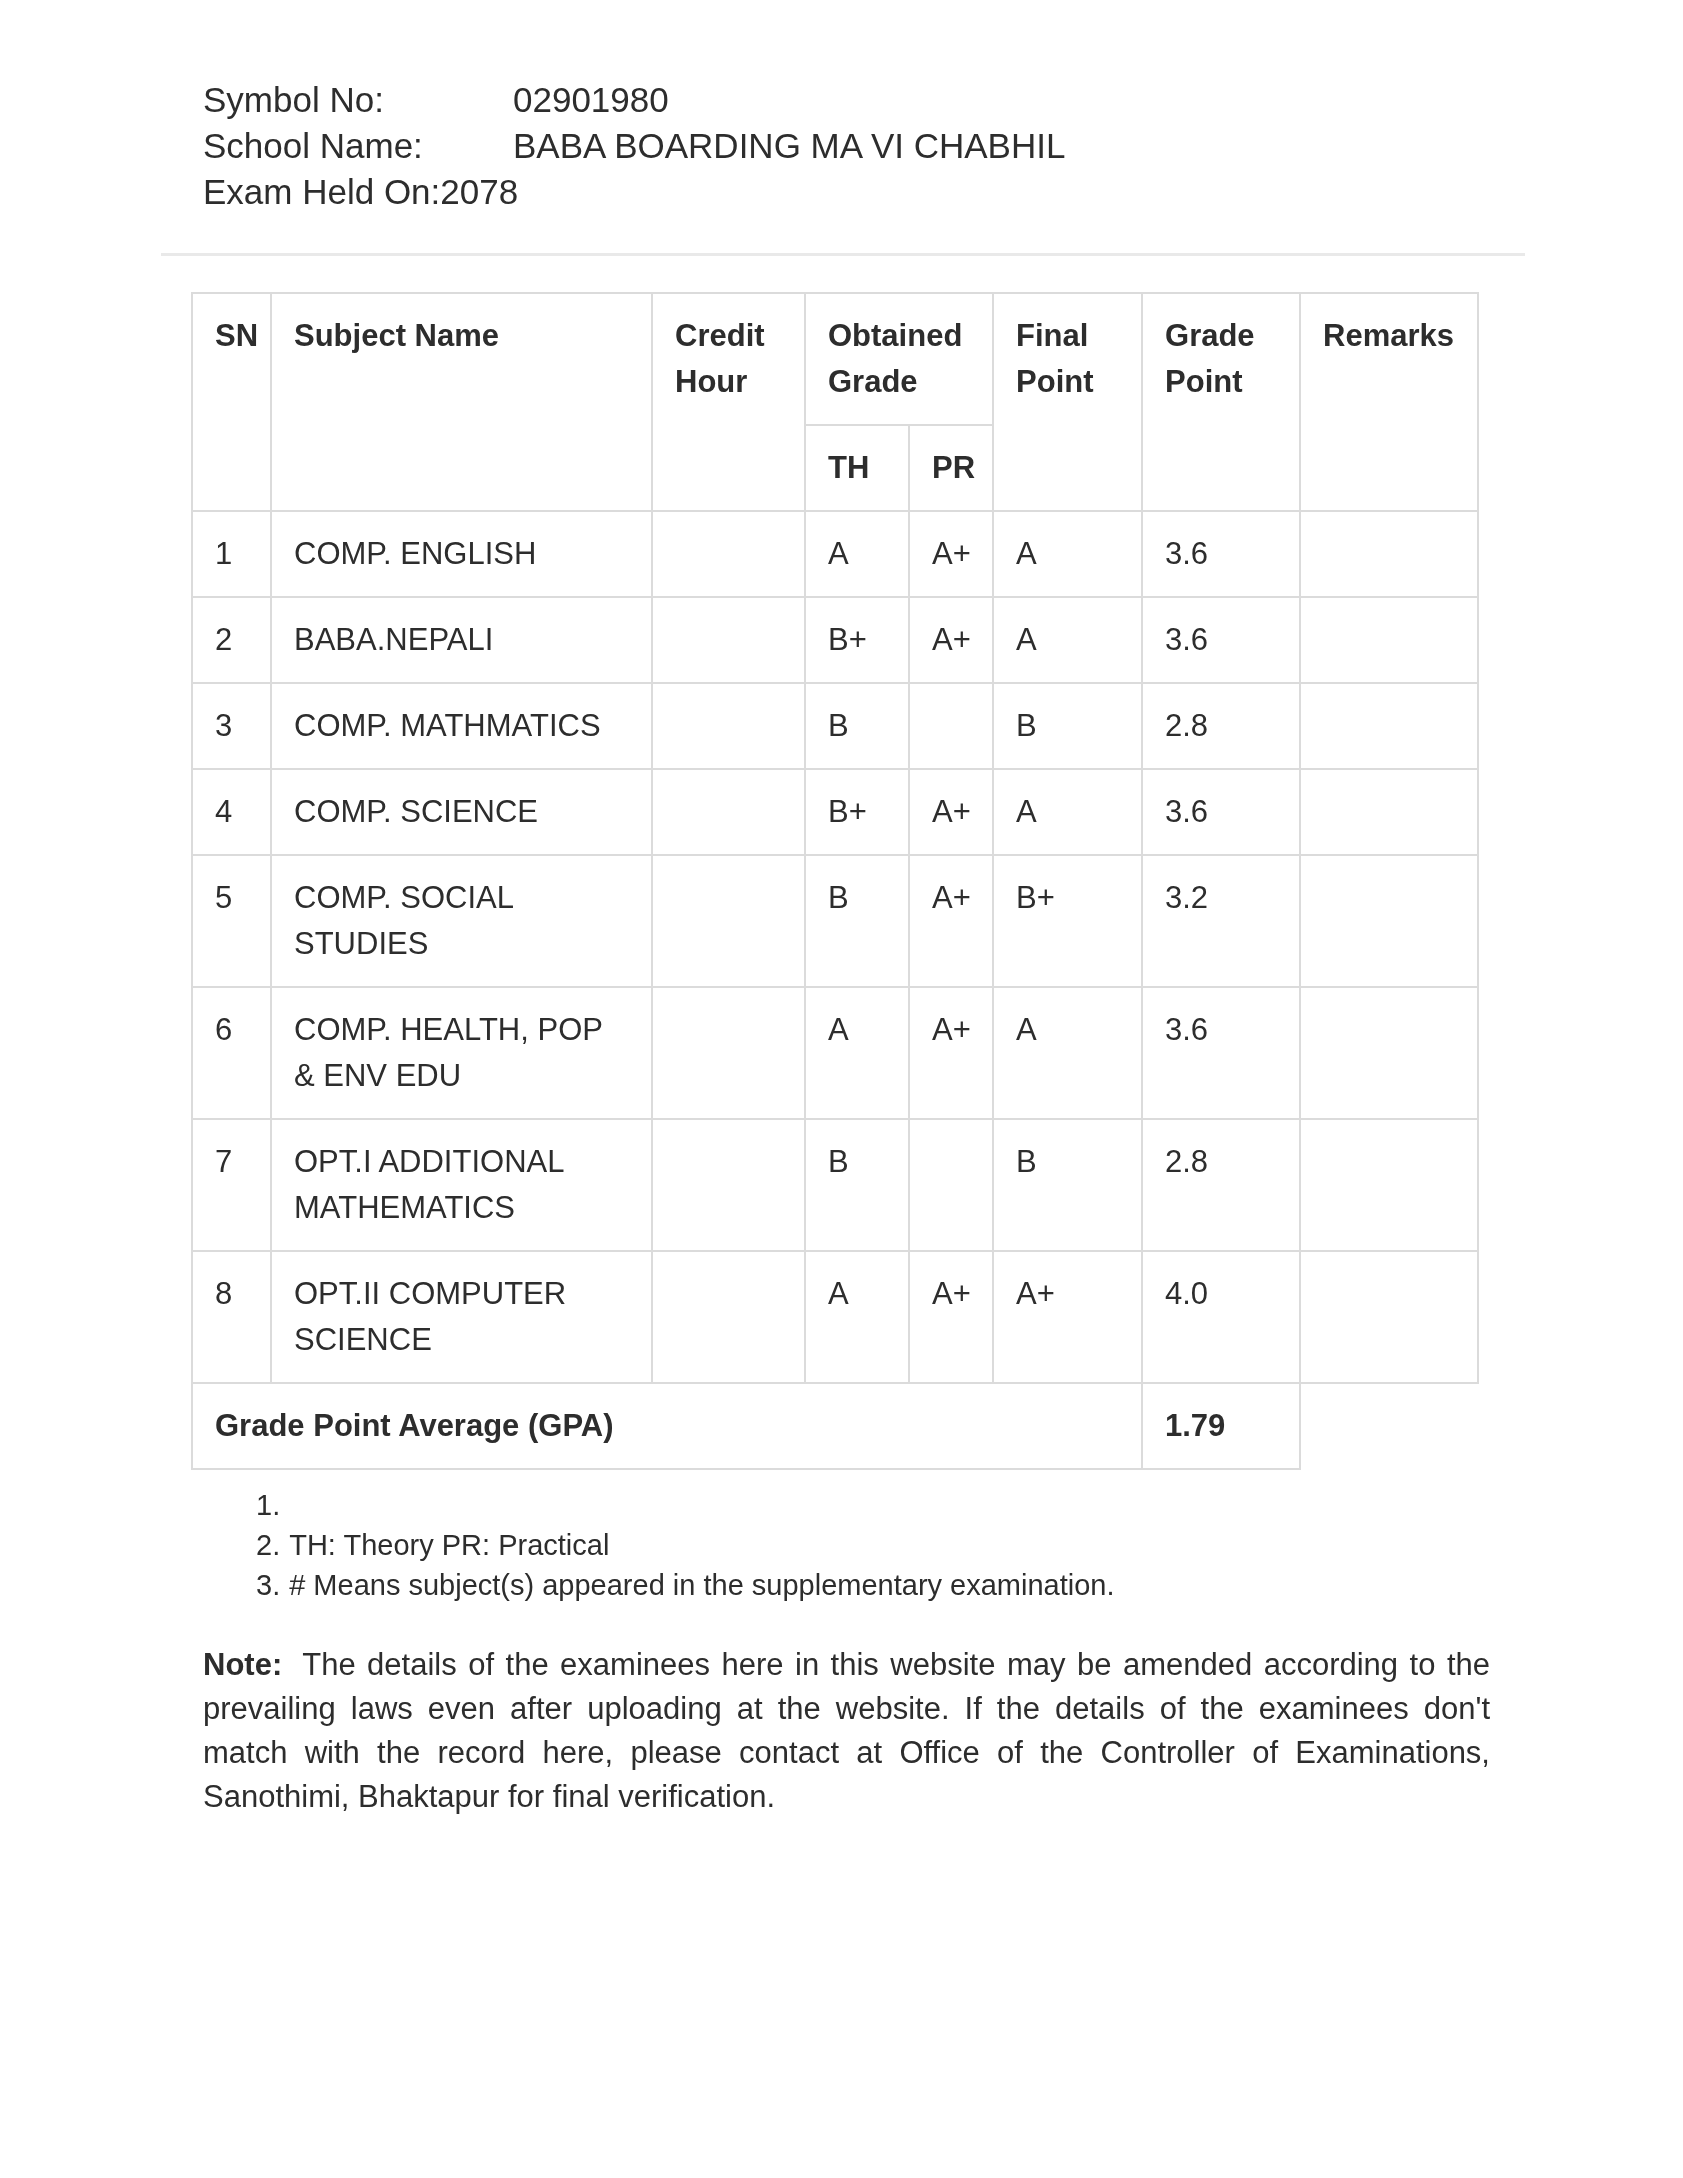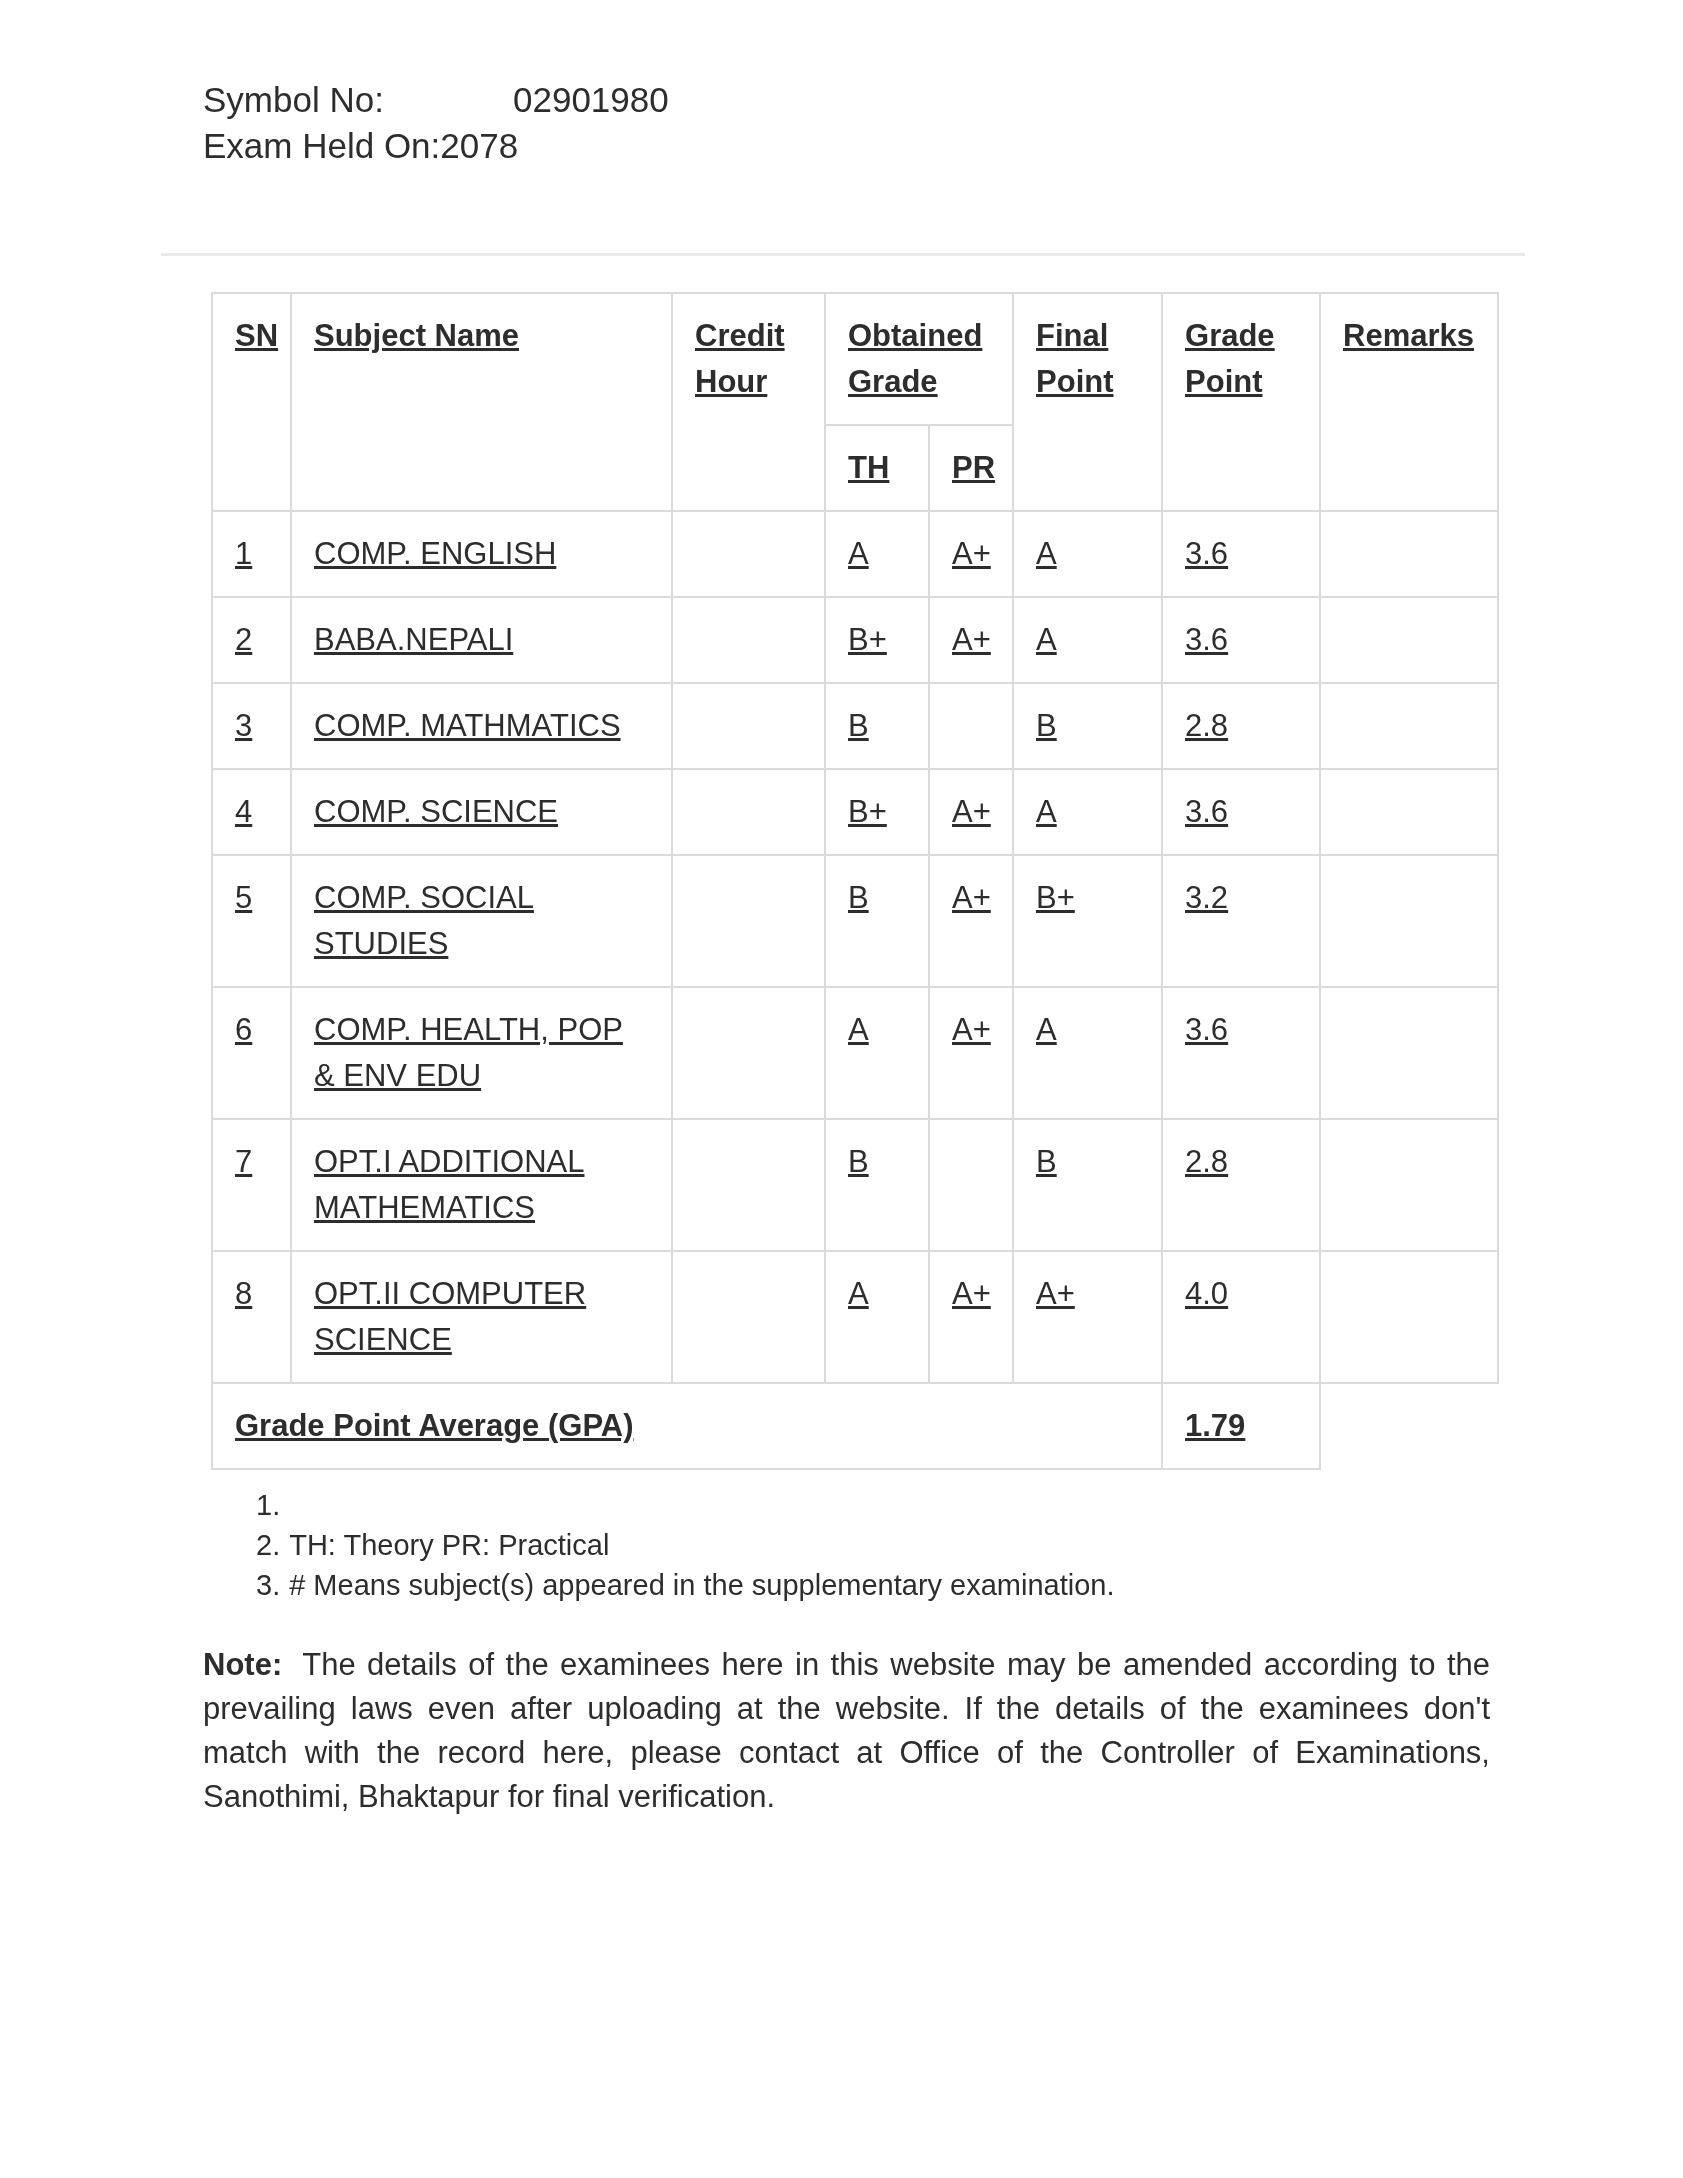--- a/index.html
+++ b/index.html
@@ -31,29 +31,28 @@
     left: 161px;
     top: 253px;
     width: 1364px;
     height: 3px;
     background: #e9e9e9;
   }
 
   
   table.results {
     position: absolute;
-    left: 211px;
+    left: 191px;
     top: 292px;
     width: 1287px;
     border-collapse: collapse;
     table-layout: fixed;
     font-size: 31px;
     line-height: 46px;
     color: #2d2d2d;
-    text-decoration: underline;
   }
   table.results th, table.results td {
     border: 2px solid #dbdbdb;
     padding: 19px 22px;
     vertical-align: top;
     text-align: left;
     overflow: hidden;
   }
   table.results th { font-weight: 700; }
   .gpa-label-cell, .gpa-value-cell { font-weight: 700; }
@@ -83,20 +82,24 @@
 </style>
 </head>
 <body>
 
 <div class="page">
 
   <div class="student-header">
     <div class="info-line">
       <span class="info-label">Symbol No:</span>
       <span class="info-value">02901980</span>
+    </div>
+    <div class="info-line">
+      <span class="info-label">School Name:</span>
+      <span class="info-value">BABA BOARDING MA VI CHABHIL</span>
     </div>
     <div class="info-line">
       <span>Exam Held On:2078</span>
     </div>
   </div>
 
   <div class="divider"></div>
 
   <table class="results">
     <colgroup>

